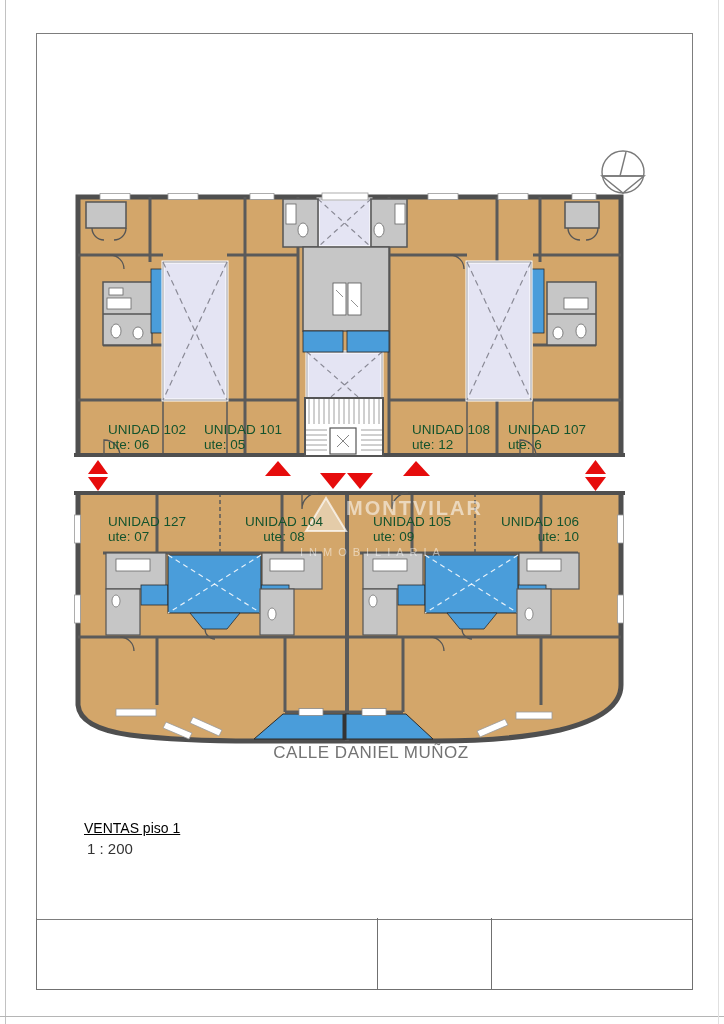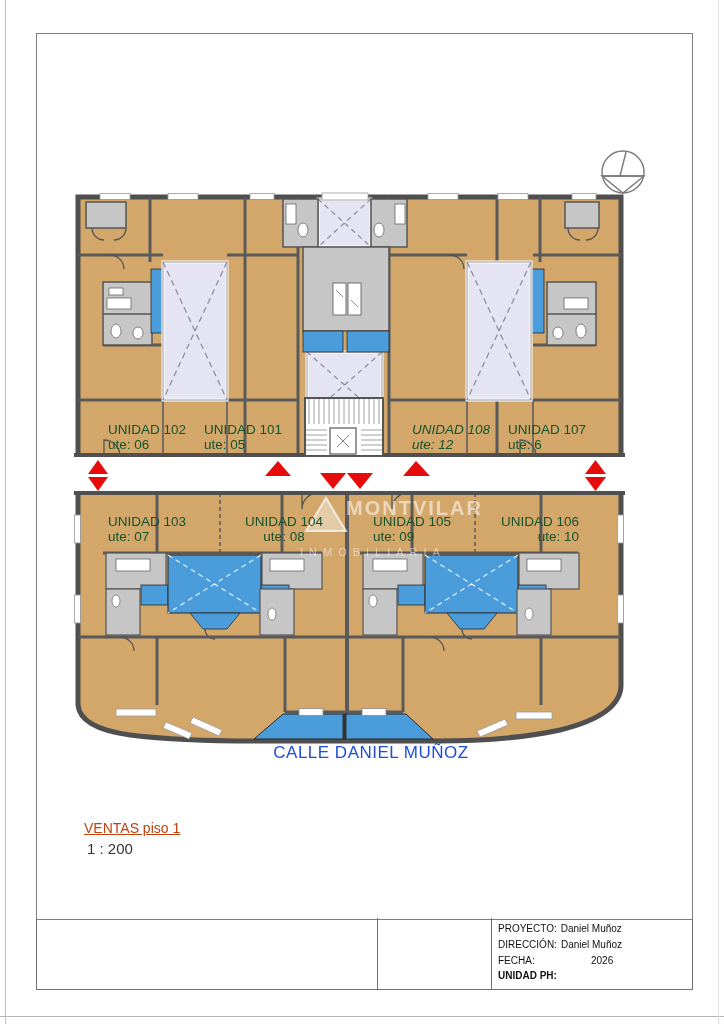--- a/index.html
+++ b/index.html
@@ -18,22 +18,22 @@
   .title-strip{left:36px;top:918px;width:655px;height:71px;border:1px solid #707070;border-top:none;}
   .ts-div1{left:340px;top:0;width:1px;height:71px;background:#707070;}
   .ts-div2{left:454px;top:0;width:1px;height:71px;background:#707070;}
   .ts-cell{left:454px;top:0;width:200px;height:71px;}
   .tb-row{position:absolute;left:7px;font-size:10px;line-height:13px;white-space:nowrap;color:#111;}
   .tb-row .val{margin-left:4px;}
   .tb-row .val-date{position:absolute;left:93px;top:0;}
   .tb-bold{font-weight:bold;}
   
   .unit-label{position:absolute;font-size:13.5px;line-height:15px;color:#14532d;white-space:nowrap;}
-  .street-label{left:221px;top:743px;width:300px;text-align:center;font-size:17px;letter-spacing:.5px;color:#1d4ed8;}
-  .ventas{left:84px;top:820px;font-size:14px;text-decoration:underline;color:#c2410c;}
+  .street-label{left:221px;top:743px;width:300px;text-align:center;font-size:17px;letter-spacing:.5px;color:#737373;}
+  .ventas{left:84px;top:820px;font-size:14px;text-decoration:underline;color:#000000;}
   .scale{left:87px;top:840px;font-size:15px;color:#333;}
   
   .wm1{left:346px;top:497px;font-size:20px;font-weight:bold;letter-spacing:2px;color:rgba(255,255,255,0.55);}
   .wm2{left:300px;top:546px;font-size:11px;letter-spacing:6px;color:rgba(255,255,255,0.5);}
   svg{position:absolute;left:0;top:0;}
 </style>
 </head>
 <body>
 
 <svg width="724" height="1024" viewBox="0 0 724 1024">
@@ -235,30 +235,30 @@
 <div class="abs frame"></div>
 
 <div class="unit-label" style="left:108px;top:422px;">
   <div>UNIDAD 102</div>
   <div>ute: 06</div>
 </div>
 <div class="unit-label" style="left:204px;top:422px;">
   <div>UNIDAD 101</div>
   <div>ute: 05</div>
 </div>
-<div class="unit-label" style="left:412px;top:422px;font-style:italic;">
+<div class="unit-label" style="left:412px;top:422px;">
   <div>UNIDAD 108</div>
   <div>ute: 12</div>
 </div>
 <div class="unit-label" style="left:508px;top:422px;">
   <div>UNIDAD 107</div>
   <div>ute: 6</div>
 </div>
 <div class="unit-label" style="left:108px;top:514px;">
-  <div>UNIDAD 103</div>
+  <div>UNIDAD 127</div>
   <div>ute: 07</div>
 </div>
 <div class="unit-label" style="left:245px;top:514px;text-align:center;">
   <div>UNIDAD 104</div>
   <div>ute: 08</div>
 </div>
 <div class="unit-label" style="left:373px;top:514px;">
   <div>UNIDAD 105</div>
   <div>ute: 09</div>
 </div>
@@ -271,27 +271,13 @@
 <div class="abs wm2">INMOBILIARIA</div>
 
 <div class="abs street-label">CALLE DANIEL MUÑOZ</div>
 
 <div class="abs ventas">VENTAS piso 1</div>
 <div class="abs scale">1 : 200</div>
 
 <div class="abs title-strip">
   <div class="abs ts-div1"></div>
   <div class="abs ts-div2"></div>
-  <div class="abs ts-cell">
-    <div class="tb-row" style="top:4px;">
-      <span>PROYECTO:</span><span class="val">Daniel Muñoz</span>
-    </div>
-    <div class="tb-row" style="top:20px;">
-      <span>DIRECCIÓN:</span><span class="val">Daniel Muñoz</span>
-    </div>
-    <div class="tb-row" style="top:36px;">
-      <span>FECHA:</span><span class="val-date">2026</span>
-    </div>
-    <div class="tb-row tb-bold" style="top:51px;">
-      <span>UNIDAD PH:</span>
-    </div>
-  </div>
 </div>
 
 </body></html>

